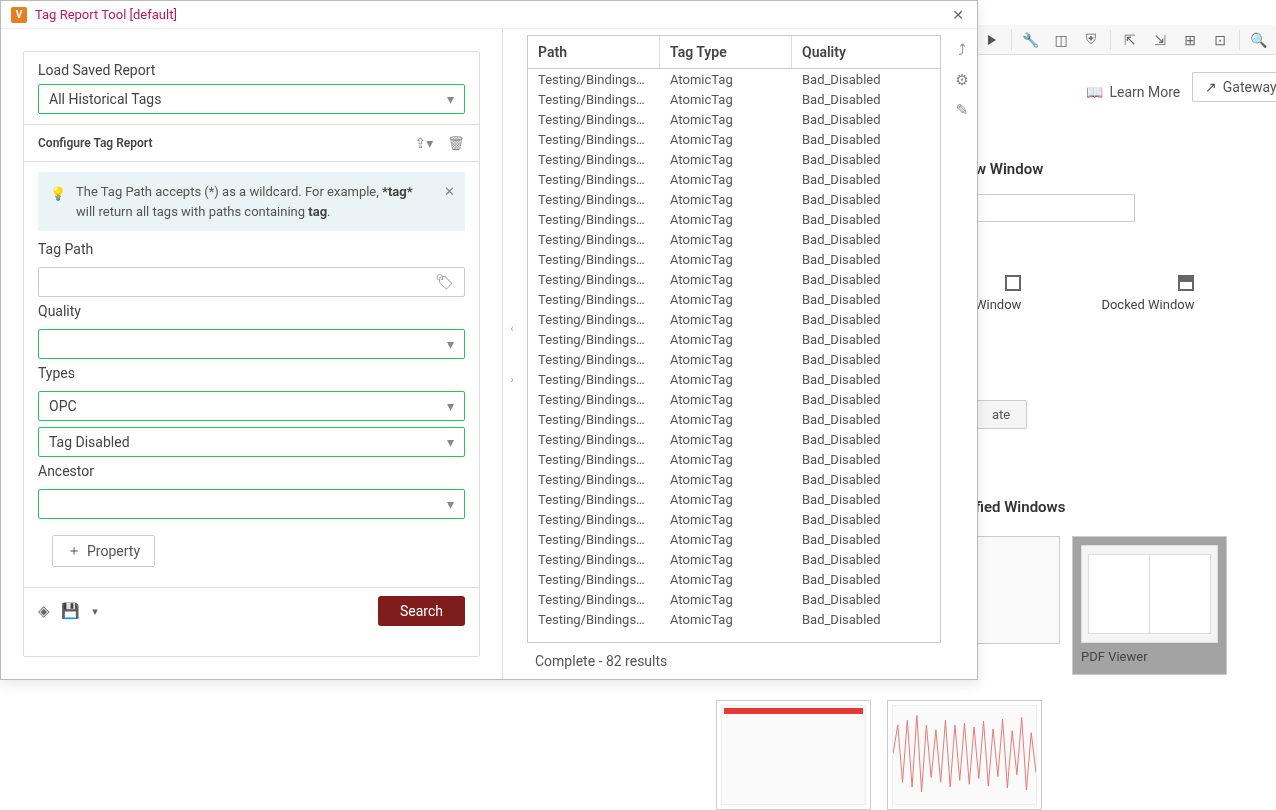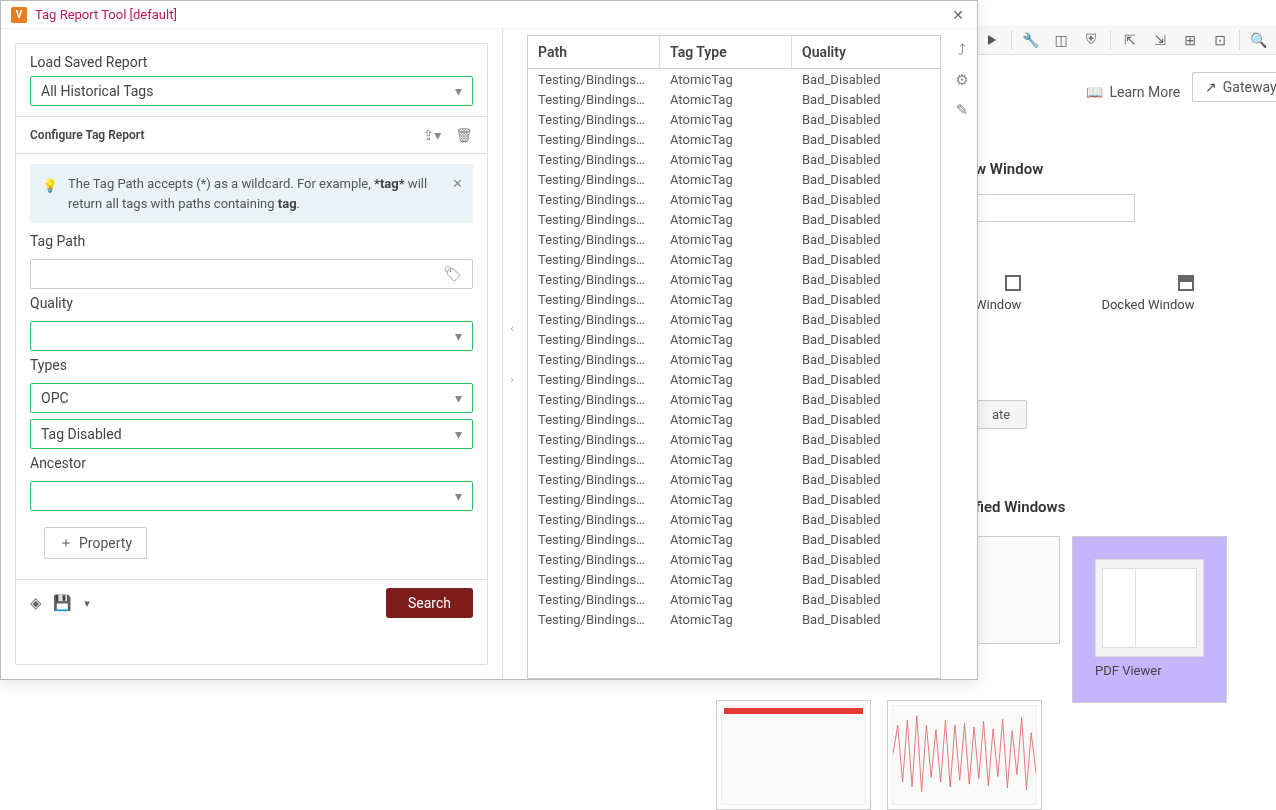--- a/index.html
+++ b/index.html
@@ -19,21 +19,21 @@
 
 .bg-windows { position:absolute; top: 275px; left: 975px; display:flex; gap:80px; }
 .bg-win { display:flex; flex-direction:column; align-items:flex-end; gap:6px; color:#444; font-size:13px; }
 .bg-win .ic { width:16px; height:16px; border:2px solid #666; }
 .bg-docked { width:16px; height:16px; position:relative; border:2px solid #666; }
 .bg-docked::before { content:""; position:absolute; top:0; left:0; right:0; height:5px; background:#666; }
 
 .bg-btn { position:absolute; top:400px; left:975px; padding:6px 16px; border:1px solid #ccc; background:#f5f5f5; border-radius:2px; color:#555; font-size:13px; }
 
 .bg-thumbs { position:absolute; top:536px; left:1072px; display:flex; gap:12px; }
-.thumb { width:155px; border:1px solid #ccc; padding:22px; display:flex; flex-direction:column; gap:4px; background:#c4b5fd;justify-content:flex-end; }
+.thumb { width:155px; border:1px solid #ccc; padding:8px; display:flex; flex-direction:column; gap:4px; background:#a3a3a3;justify-content:flex-end; }
 .thumb .img { height:98px; background:#f4f4f4; border:1px solid #ddd; position:relative; overflow:hidden; }
 .thumb .cap { font-size:13px; color:#444; padding:2px 0; }
 
 .bg-thumbs2 { position:absolute; top:700px; left:716px; display:flex; gap:16px; }
 .thumb2 { width:155px; height:110px; border:1px solid #ccc; padding:4px; background:#fff; }
 .thumb2 .img { height:100%; background:#fafafa; border:1px solid #eee; position:relative; overflow:hidden; }
 .redbar { position:absolute; top:2px; left:2px; right:2px; height:6px; background:#e53935; }
 .wavy { position:absolute; top:0; left:0; right:0; bottom:0; }
 
 .bg-empty { position:absolute; top:536px; left:960px; width:100px; height:108px; border:1px solid #ccc; background:#fafafa; }
@@ -42,21 +42,21 @@
 .dialog { position:absolute; top:0; left:0; width:978px; height:680px; background:#fff; border:1px solid #bbb; box-shadow:0 4px 12px rgba(0,0,0,0.1); display:flex; flex-direction:column; z-index:10; }
 .dlg-title { height:28px; display:flex; align-items:center; gap:8px; padding:0 10px; background:#fff; border-bottom:1px solid #eee; }
 .dlg-title .logo { width:16px; height:16px; background:#e67e22; border-radius:2px; display:flex; align-items:center; justify-content:center; color:#fff; font-size:10px; font-weight:bold; }
 .dlg-title .t { color:#be185d; font-size:13px; }
 .dlg-title .close { margin-left:auto; color:#666; cursor:pointer; width:18px; text-align:center; }
 
 .dlg-body { flex:1; display:flex; min-height:0; }
 
 
 .left { width:502px; border-right:1px solid #ddd; display:flex; flex-direction:column; background:#fff; }
-.left-inner { border:1px solid #ddd; margin:14px; border-radius:2px; display:flex; flex-direction:column; flex:1; overflow:hidden; }
+.left-inner { border:1px solid #ddd; margin:22px; border-radius:2px; display:flex; flex-direction:column; flex:1; overflow:hidden; }
 .section-pad { padding:10px 14px; }
 .lbl { font-size:14px; color:#444; margin-bottom:6px; display:block; }
 .select { width:100%; height:30px; border:1px solid #22c55e; border-radius:2px; background:#fff; display:flex; align-items:center; padding:0 10px; color:#444; position:relative; }
 .select .caret { margin-left:auto; color:#888; }
 .input { width:100%; height:30px; border:1px solid #ccc; border-radius:2px; background:#fff; display:flex; align-items:center; padding:0 10px; color:#444; position:relative; }
 .input .tagic { margin-left:auto; color:#888; font-size:15px; }
 
 .conf-head { display:flex; align-items:center; padding:10px 14px; border-top:1px solid #ddd; border-bottom:1px solid #ddd; }
 .conf-head .title { font-weight:600; color:#444; font-size:12px; }
 .conf-head .tools { margin-left:auto; display:flex; gap:14px; color:#888; }
@@ -414,15 +414,16 @@
                 <div class="td c3">Bad_Disabled</div>
               </div>
             </div>
         </div>
         <div class="side-tools">
           <span>⤴</span>
           <span>⚙</span>
           <span>✎</span>
         </div>
       </div>
+      <div class="status">Complete - 82 results</div>
     </div>
   </div>
 </div>
 
 </body></html>

